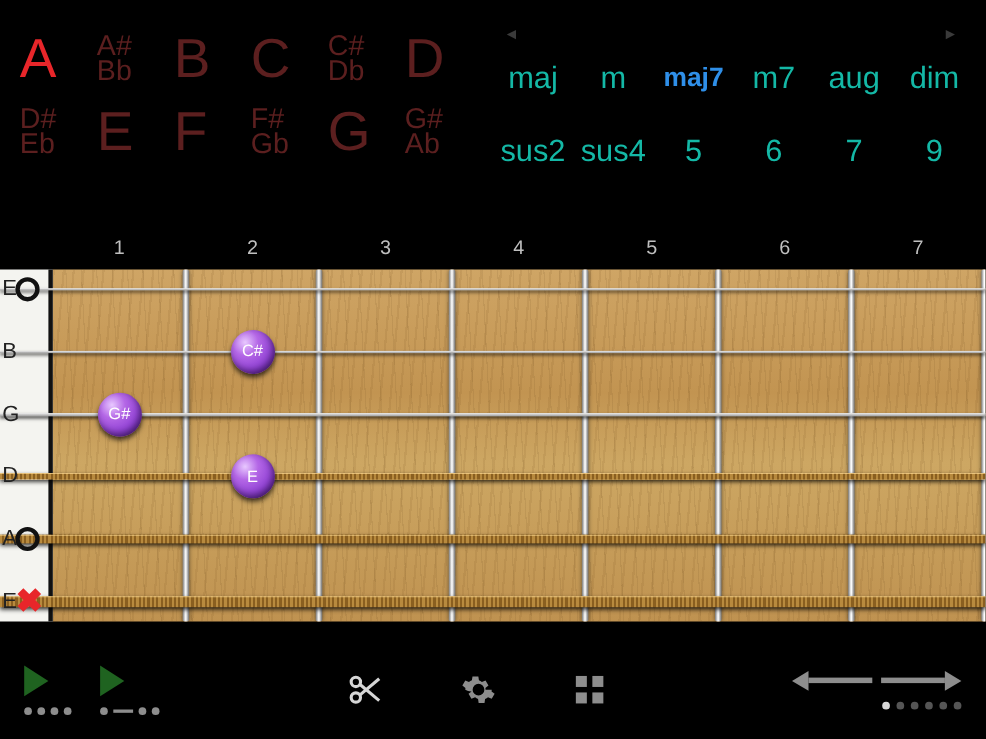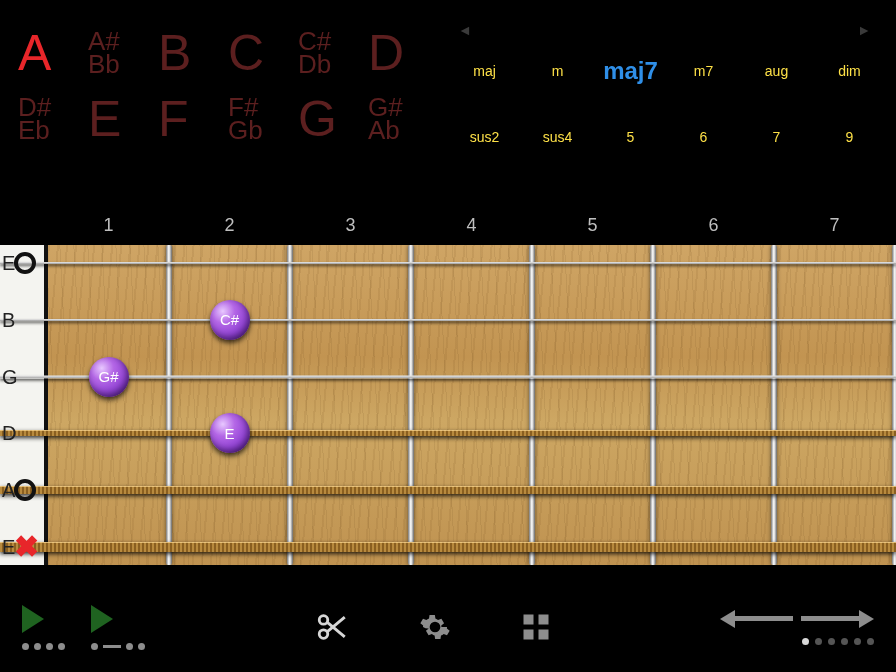--- a/index.html
+++ b/index.html
@@ -43,22 +43,22 @@
   .q-grid {
     display: grid;
     grid-template-columns: repeat(6, 1fr);
     grid-template-rows: 50px 50px;
     row-gap: 16px;
     margin-top: 26px;
     text-align: center;
     align-items: center;
   }
   .quality {
-    color: #fde047;
-    font-size: 14px;
+    color: #14b8a6;
+    font-size: 28px;
     cursor: pointer;
   }
   .quality.selected { color: #2f8fe8; font-weight: 600; font-size:24px;}
 
   
   .fretnums {
     position: absolute;
     top: 215px; left: 48px; right: 0;
     display: flex;
   }

